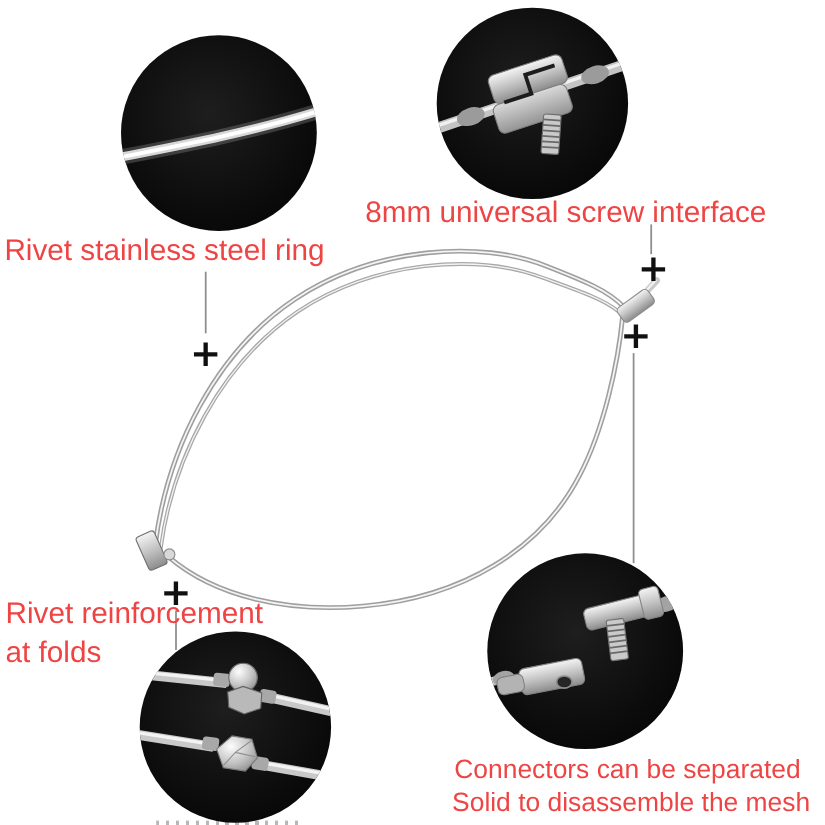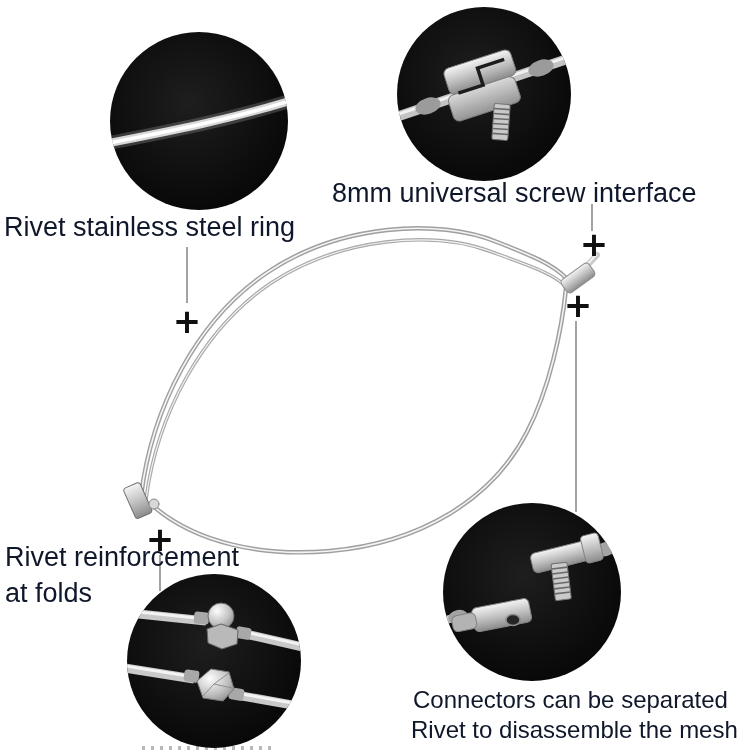--- a/index.html
+++ b/index.html
@@ -6,21 +6,21 @@
   .canvas{
     position:relative;
     width:750px;height:750px;
     background:#ffffff;
     overflow:hidden;
     font-family:"Liberation Sans", sans-serif;
   }
   .gfx{position:absolute;left:0;top:0;}
   .label{
     position:absolute;
-    color:#0f172a;
+    color:#ef4444;
     white-space:nowrap;
     line-height:1.2;
     letter-spacing:0px;
   }
   .label.big{font-size:27px;}
   .label.small{font-size:24px;}
   .plus{
     position:absolute;
     color:#101010;
     font-weight:bold;
@@ -207,21 +207,21 @@
         </g>
       </g>
     </g>
   </svg>
 
   <div class="label big" style="left:4px;top:211px;">Rivet stainless steel ring</div>
   <div class="label big" style="left:332px;top:177px;">8mm universal screw interface</div>
   <div class="label big" style="left:5px;top:577px;">at folds</div>
   <div class="label big" style="left:5px;top:541px;">Rivet reinforcement</div>
   <div class="label small" style="left:413px;top:686px;">Connectors can be separated</div>
-  <div class="label small" style="left:411px;top:716px;">Rivet to disassemble the mesh</div>
+  <div class="label small" style="left:411px;top:716px;">Solid to disassemble the mesh</div>
 
   <span class="plus" style="left:187px;top:322px;">+</span>
   <span class="plus" style="left:594px;top:245px;">+</span>
   <span class="plus" style="left:578px;top:306px;">+</span>
   <span class="plus" style="left:160px;top:540px;">+</span>
 
   <div class="watermark-clip"></div>
 
 </div>
 

